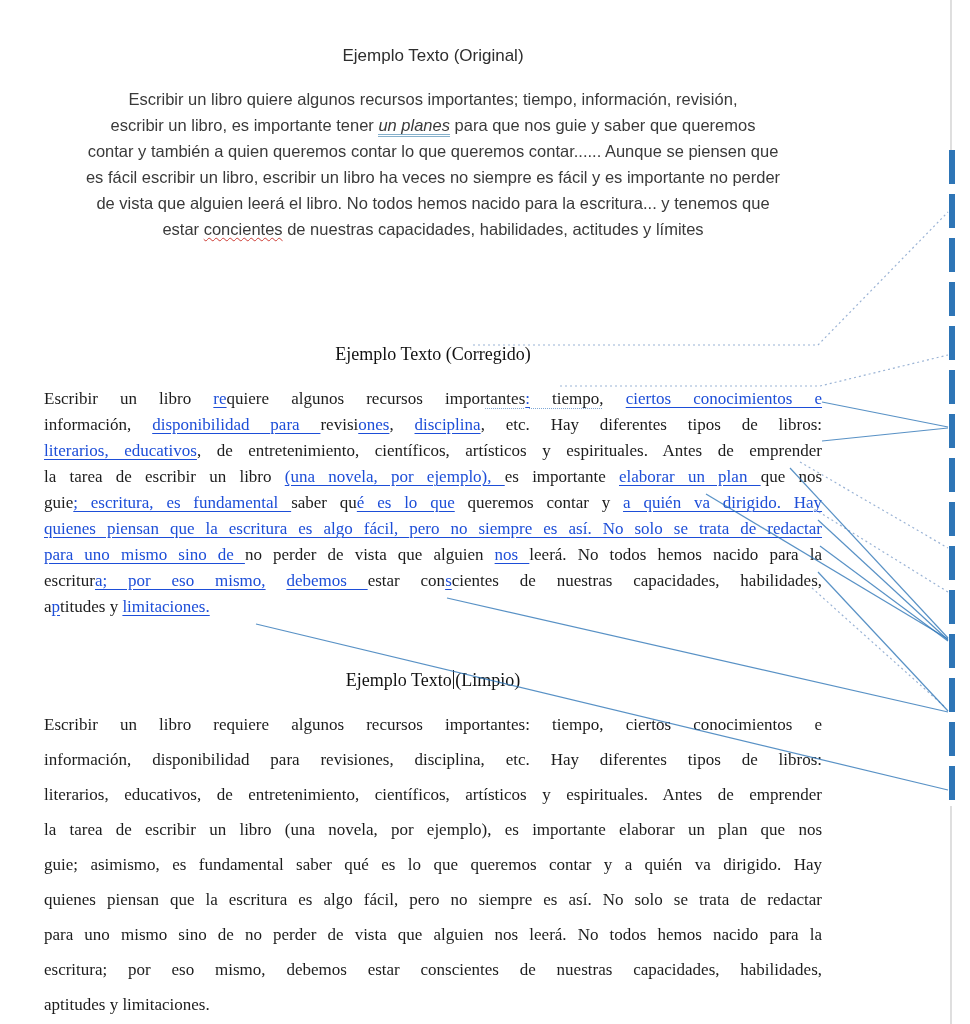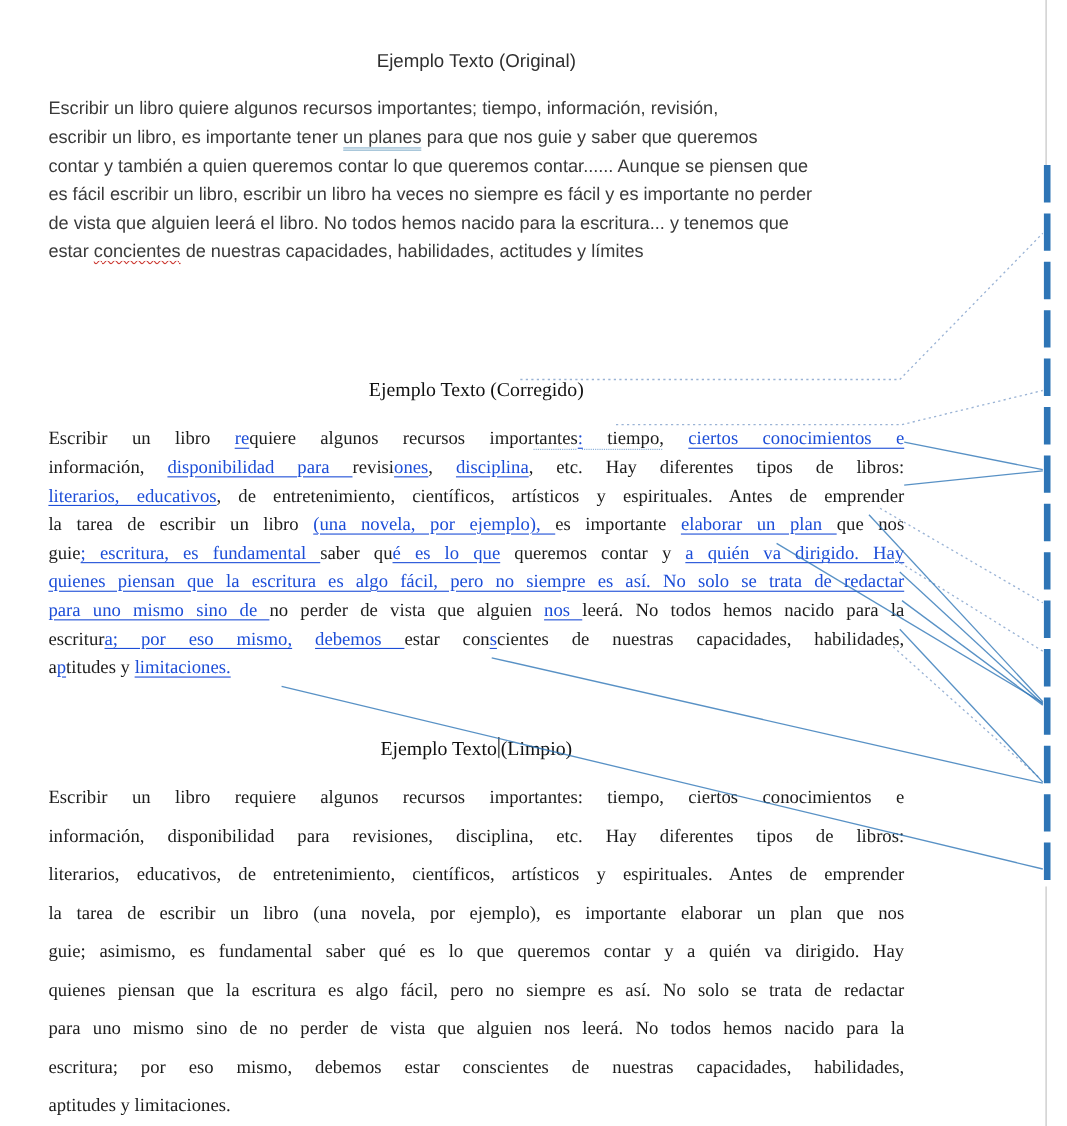--- a/index.html
+++ b/index.html
@@ -14,35 +14,35 @@
                 font-size:17px; color:#2e2e2e; }
   .title-serif { text-align:center; font-family:"Liberation Serif",serif;
                  font-weight:normal; font-size:18px; color:#111; }
   .t2 { top:344px; }
   .t3 { top:670px; }
 
   
   .para { position:absolute; left:44px; width:778px; }
   .p1 { top:86px;  font-family:"Liberation Sans",sans-serif; font-size:16.5px;
         color:#3a3a3a; }
-  .p1 .line { line-height:26px; text-align:left; }
+  .p1 .line { line-height:26px; text-align:center; }
   .p2 { top:386px; font-size:17px; color:#1c1c1c; }
   .p2 .line { line-height:26px; text-align:justify; text-align-last:justify; }
   .p2 .line.last { text-align-last:left; }
   .p3 { top:707px; font-size:17px; color:#1c1c1c; }
   .p3 .line { line-height:35px; text-align:justify; text-align-last:justify; }
   .p3 .line.last { text-align-last:left; }
 
   
   .k-n { }
   .k-i { color:#1d4ed8; text-decoration:underline; text-decoration-thickness:1px;
          text-underline-offset:3px; }
   .k-f { text-decoration:underline dotted #7fa8d6; text-decoration-thickness:1px;
          text-underline-offset:4px; }
-  .k-g { border-bottom:3px double #85b0cb; padding-bottom:0px; }
+  .k-g { border-bottom:3px double #85b0cb; padding-bottom:0px;font-style:italic; }
   .k-s { text-decoration:underline wavy #cc3a33; text-decoration-thickness:1px;
          text-underline-offset:2px; }
 
   .caret { display:inline-block; width:1.5px; height:19px; background:#1a1a1a;
            vertical-align:-3px; margin:0 1px; }
 
   
   svg.overlay { position:absolute; left:0; top:0; pointer-events:none; }
   .conn-dotted { fill:none; stroke:#9ab3d5; stroke-width:1.2; stroke-dasharray:2 3; }
   .conn-solid  { fill:none; stroke:#2e75b6; stroke-width:1.2; opacity:.8; }

